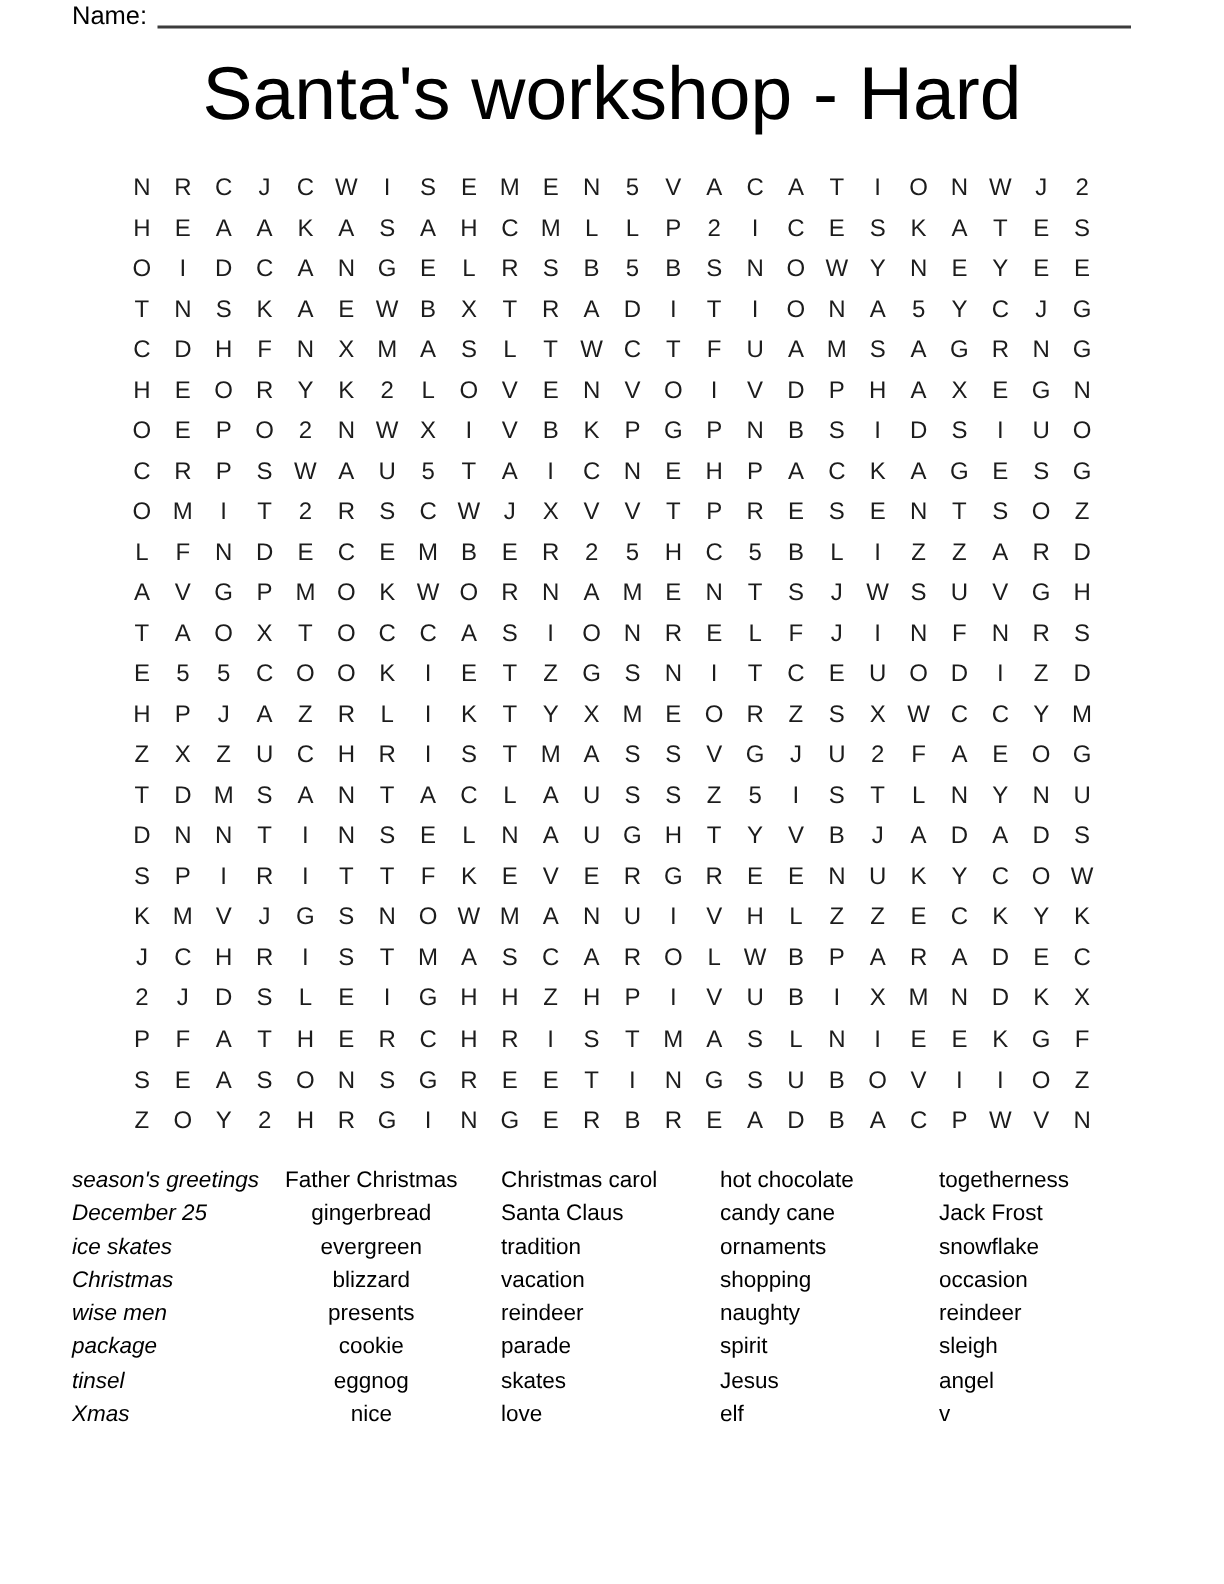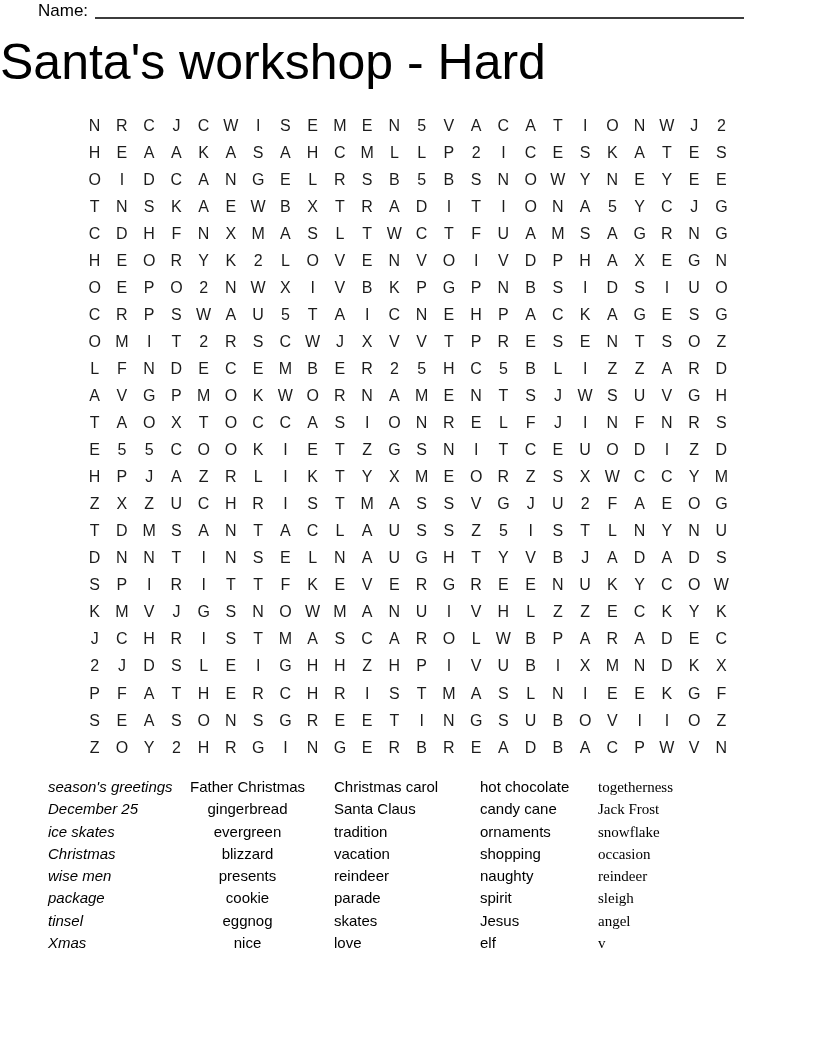--- a/index.html
+++ b/index.html
@@ -10,21 +10,21 @@
   body {
     width: 816px;
     height: 1056px;
     position: relative;
     font-family: "Liberation Sans", sans-serif;
     color: #000000;
     overflow: hidden;
   }
   .name-row {
     position: absolute;
-    left: 38px;
+    left: 48px;
     top: 2px;
     display: flex;
     align-items: flex-end;
     width: 706px;
   }
   .name-label {
     font-size: 17px;
     line-height: 17px;
     color: #000000;
     white-space: nowrap;
@@ -33,20 +33,21 @@
     flex: 1;
     height: 15px;
     margin-left: 7px;
     border-bottom: 2px solid #3c3c3c;
   }
   .title {
     position: absolute;
     top: 33px;
     left: 0;
     width: 816px;
+    text-align: center;
     font-size: 50px;
     line-height: 58px;
     font-weight: 400;
     color: #000000;
     white-space: nowrap;
   }
   .grid {
     position: absolute;
     left: 81px;
     top: 112px;
@@ -66,21 +67,21 @@
     top: 776px;
     font-size: 15px;
     line-height: 22.3px;
     color: #000000;
     white-space: nowrap;
   }
   .word-col-1 { left: 48px; font-style: italic; }
   .word-col-2 { left: 190px; text-align: center; }
   .word-col-3 { left: 334px; }
   .word-col-4 { left: 480px; }
-  .word-col-5 { left: 598px; font-family: Liberation Serif, serif; }
+  .word-col-5 { left: 626px; }
 </style>
 </head>
 <body>
 
 <div>
 
   <div class="name-row">
     <span class="name-label">Name:</span>
     <span class="name-line"></span>
   </div>

